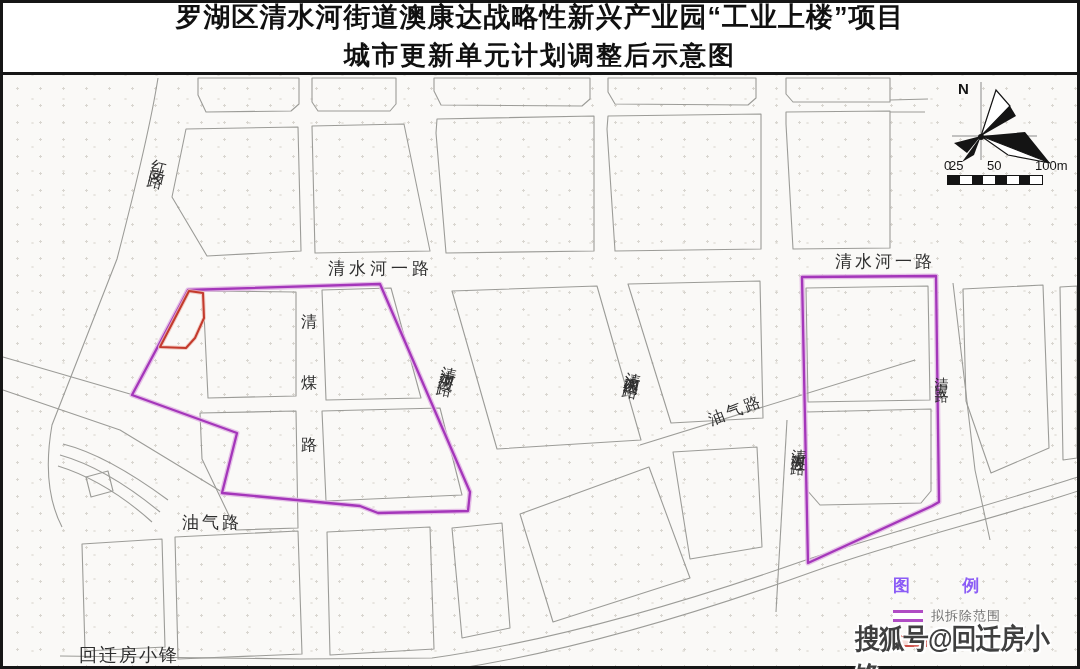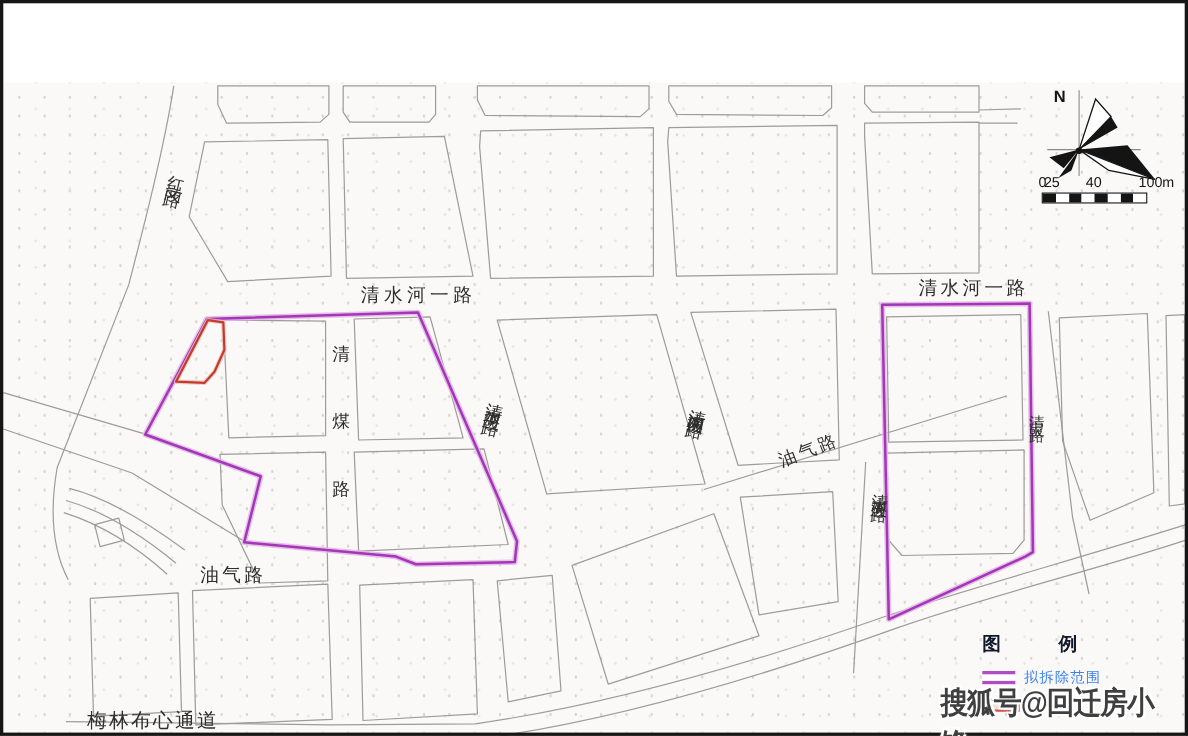--- a/index.html
+++ b/index.html
@@ -21,27 +21,27 @@
   .v{writing-mode:vertical-rl;text-orientation:upright;}
   .compass-n{position:absolute;left:958px;top:80px;font-size:15px;font-weight:bold;color:#141414;z-index:3;}
   .scale-labels{position:absolute;left:941px;top:158px;width:110px;height:14px;font-size:13px;
        color:#141414;z-index:3;}
   .scale-labels span{position:absolute;top:0;}
   .scale-bar{position:absolute;left:947px;top:175px;width:94px;height:8px;border:1.5px solid #141414;
        display:flex;z-index:3;background:#fff;}
   .scale-bar i{flex:1;display:block;}
   .scale-bar i.b{background:#141414;}
   .legend{position:absolute;left:893px;top:574px;z-index:4;}
-  .legend-header{font-size:17px;font-weight:bold;color:#0f172a;letter-spacing:24px;white-space:pre;
+  .legend-header{font-size:17px;font-weight:bold;color:#8b5cf6;letter-spacing:24px;white-space:pre;
        font-family:"Liberation Serif",serif;}
   .legend-row{display:flex;align-items:center;margin-top:13px;height:12px;}
   .swatch-demolition{width:30px;height:6px;background:#fff;border-top:3px solid #b04cc4;
        border-bottom:3px solid #b04cc4;margin-right:8px;}
   .swatch-red{width:30px;height:8px;background:#f5dcd8;border:2px solid #cc4a42;margin-right:8px;}
-  .legend-row .txt{font-size:13px;color:#3b82f6;letter-spacing:1px;font-family:Liberation Sans, sans-serif;}
+  .legend-row .txt{font-size:13px;color:#737373;letter-spacing:1px;font-family:Liberation Sans, sans-serif;}
   .watermark{position:absolute;left:855px;top:620px;z-index:9;font-size:28px;font-weight:800;
        color:#3f3f3f;letter-spacing:-1px;transform:scaleX(0.9);transform-origin:left top;
        text-shadow:-2px -2px 0 #fff,2px -2px 0 #fff,-2px 2px 0 #fff,2px 2px 0 #fff,0 0 5px #fff;}
 </style>
 </head>
 <body>
 
 <div id="app">
 
   <div class="map-bg"></div>
@@ -121,27 +121,27 @@
   <div class="lbl v" style="left:156px;top:146px;font-size:16px;letter-spacing:7px;transform:rotate(14deg);transform-origin:top left;">红岗路</div>
   <div class="lbl" style="left:328px;top:260px;font-size:17px;letter-spacing:4px;">清水河一路</div>
   <div class="lbl" style="left:835px;top:253px;font-size:17px;letter-spacing:3px;">清水河一路</div>
   <div class="lbl v" style="left:301px;top:300px;font-size:16px;letter-spacing:62px;">清煤路</div>
   <div class="lbl v" style="left:445px;top:352px;font-size:16px;letter-spacing:4px;transform:rotate(13deg);transform-origin:top left;">清水河三路</div>
   <div class="lbl v" style="left:629px;top:358px;font-size:16px;letter-spacing:3px;transform:rotate(12deg);transform-origin:top left;">清水河四路</div>
   <div class="lbl" style="left:712px;top:412px;font-size:16px;letter-spacing:3px;transform:rotate(-21deg);transform-origin:left bottom;">油气路</div>
   <div class="lbl v" style="left:792px;top:436px;font-size:15px;letter-spacing:3px;transform:rotate(4deg);transform-origin:top left;">清水河五路</div>
   <div class="lbl v" style="left:934px;top:366px;font-size:14px;letter-spacing:6px;">清宝路</div>
   <div class="lbl" style="left:182px;top:514px;font-size:17px;letter-spacing:3px;">油气路</div>
-  <div class="lbl" style="left:79px;top:646px;font-size:18px;letter-spacing:2px;">梅林布心通道</div>
+  <div class="lbl" style="left:79px;top:646px;font-size:18px;letter-spacing:2px;">回迁房小锋</div>
 
   <div class="compass-n">N</div>
   <div class="scale-labels">
     <span style="left:3px">0</span>
     <span style="left:8px">25</span>
-    <span style="left:46px">40</span>
+    <span style="left:46px">50</span>
     <span style="left:94px">100m</span>
   </div>
   <div class="scale-bar">
     <i class="b"></i>
       <i></i>
       <i class="b"></i>
       <i></i>
       <i class="b"></i>
       <i></i>
       <i class="b"></i>
@@ -155,15 +155,19 @@
       <span class="txt">拟拆除范围</span>
     </div>
     <div class="legend-row">
       <span class="swatch-red"></span>
       <span class="txt"></span>
     </div>
   </div>
 
   <div class="watermark">搜狐号@回迁房小锋</div>
 
+  <div class="title-block">
+    <div class="title-line1">罗湖区清水河街道澳康达战略性新兴产业园“工业上楼”项目</div>
+    <div class="title-line2">城市更新单元计划调整后示意图</div>
+  </div>
 
   <div class="frame"></div>
 </div>
 
 </body></html>

